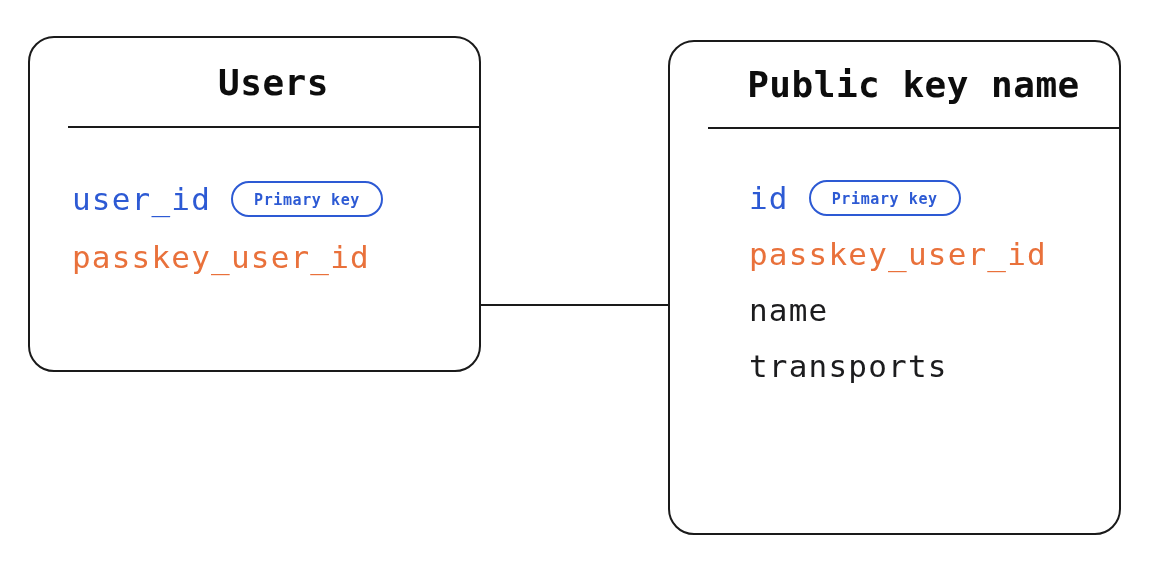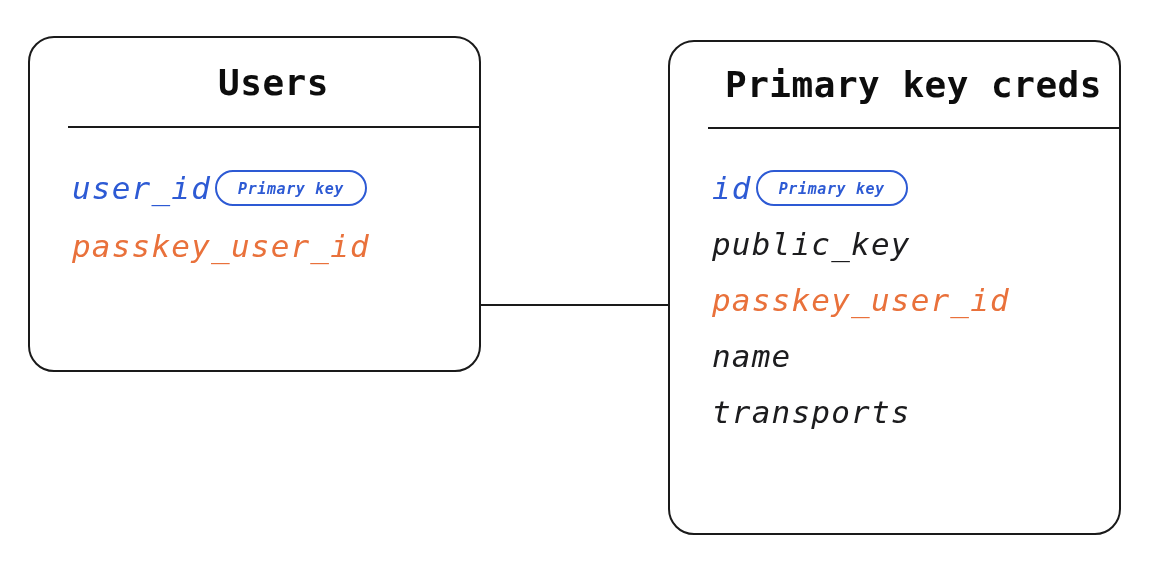--- a/index.html
+++ b/index.html
@@ -41,27 +41,26 @@
   .tbl-users .tbl-header{height:90px;}
   .tbl-creds .tbl-header{height:87px;}
 
   .tbl-title{
     margin:0;font-size:36px;font-weight:bold;color:var(--title-text);
     letter-spacing:.5px;white-space:nowrap;
   }
 
   .fields{list-style:none;margin:0;padding:31px 10px 0 42px;}
   .field{
-    display:flex;align-items:center;gap:4px;
+    display:flex;align-items:flex-end;gap:20px;
     font-size:31px;letter-spacing:1.2px;color:var(--field-text);
     white-space:nowrap;
-    font-style:italic;
   }
   .tbl-users .field{height:58px;}
-  .tbl-creds .field{height:56px;}
+  .tbl-creds .field{height:56px;margin-left:37px;}
 
   .role-primary{color:var(--primary-key-blue);}
   .role-relation{color:var(--relation-orange);}
   .role-plain{color:var(--field-text);}
 
   .badge{
     box-sizing:border-box;display:inline-flex;align-items:center;justify-content:center;
     height:36px;padding:2px 21px 0 21px;
     border:2px solid var(--primary-key-blue);border-radius:20px;
     color:var(--primary-key-blue);
@@ -85,29 +84,26 @@
         <span class="badge">Primary key</span>
       </li>
       <li class="field">
         <span class="role-relation">passkey_user_id</span>
       </li>
     </ul>
   </section>
 
   <section class="tbl tbl-creds">
     <header class="tbl-header">
-      <h2 class="tbl-title">Primary key creds</h2>
+      <h2 class="tbl-title">Public key name</h2>
     </header>
     <ul class="fields">
       <li class="field">
         <span class="role-primary">id</span>
         <span class="badge">Primary key</span>
-      </li>
-      <li class="field">
-        <span class="role-plain">public_key</span>
       </li>
       <li class="field">
         <span class="role-relation">passkey_user_id</span>
       </li>
       <li class="field">
         <span class="role-plain">name</span>
       </li>
       <li class="field">
         <span class="role-plain">transports</span>
       </li>

